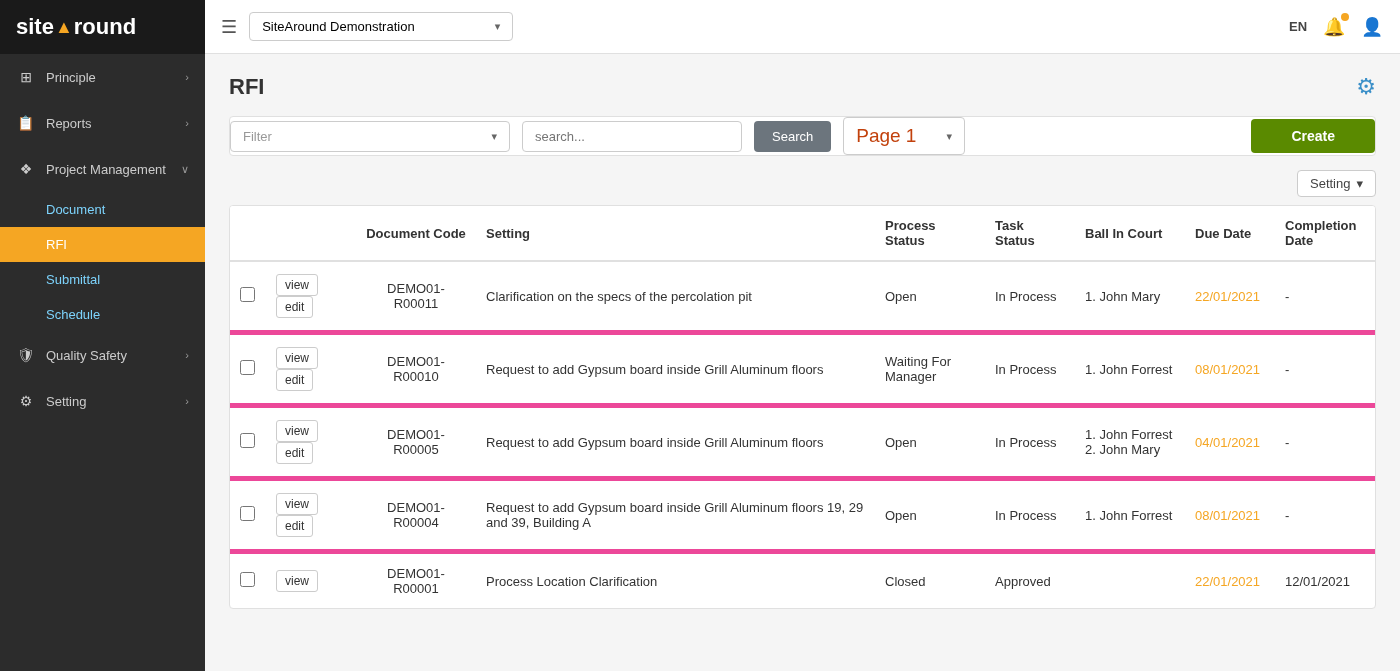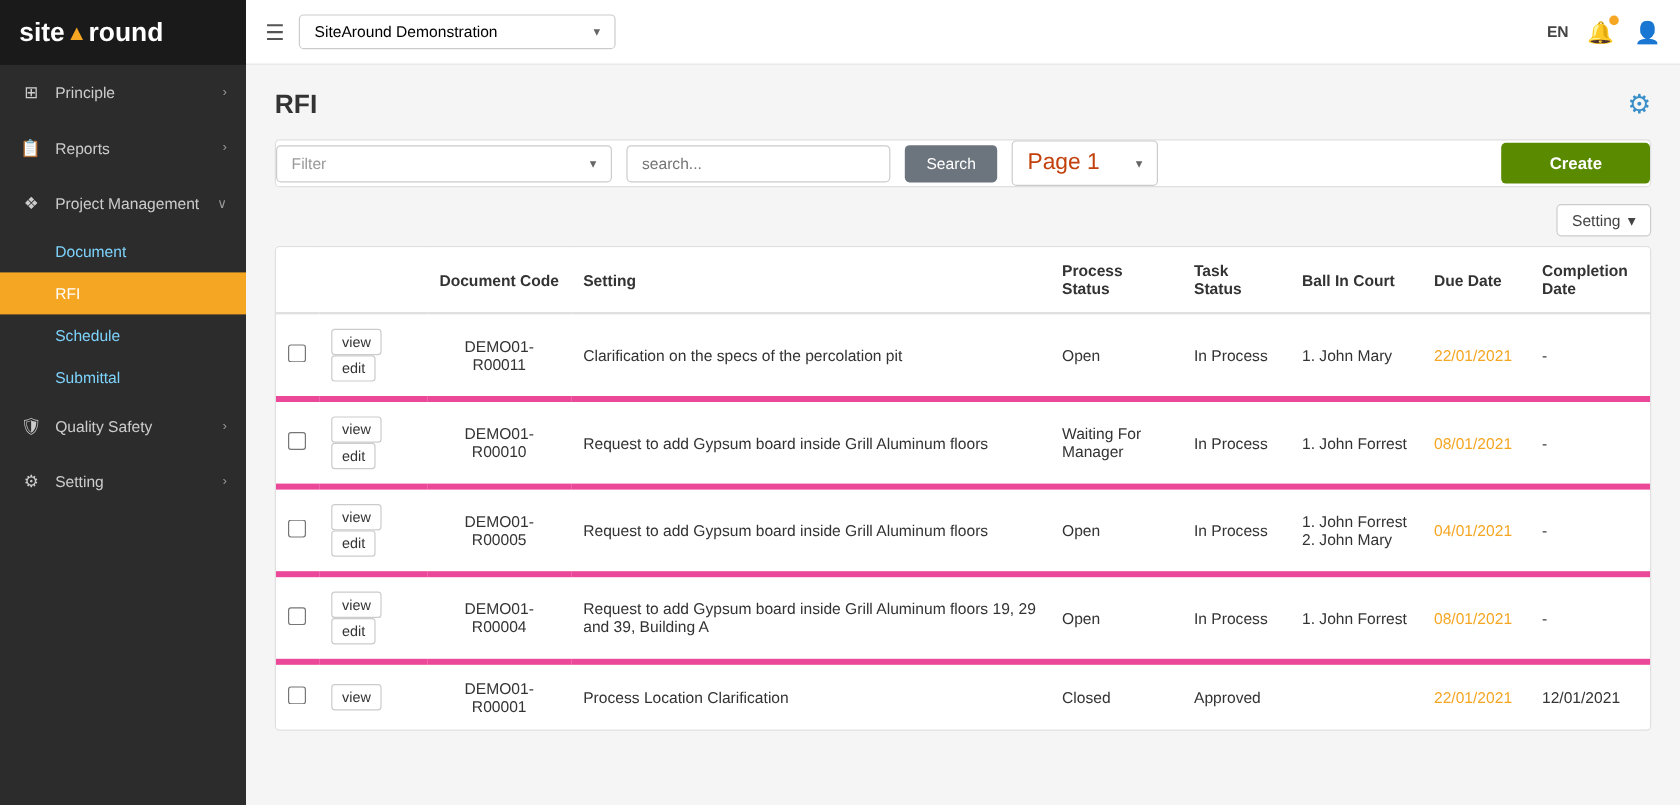--- a/index.html
+++ b/index.html
@@ -315,24 +315,24 @@
     <span class="chevron">∨</span>
   </div>
 
   <div class="nav-sub-item">
     <span>Document</span>
   </div>
   <div class="nav-sub-item active">
     <span>RFI</span>
   </div>
   <div class="nav-sub-item">
+    <span>Submittal</span>
+  </div>
+  <div class="nav-sub-item">
     <span>Schedule</span>
-  </div>
-  <div class="nav-sub-item">
-    <span>Submittal</span>
   </div>
 
   <div class="nav-item">
     <div class="left">
       <span class="icon-box">🛡</span>
       <span>Quality Safety</span>
     </div>
     <span class="chevron">›</span>
   </div>
 

